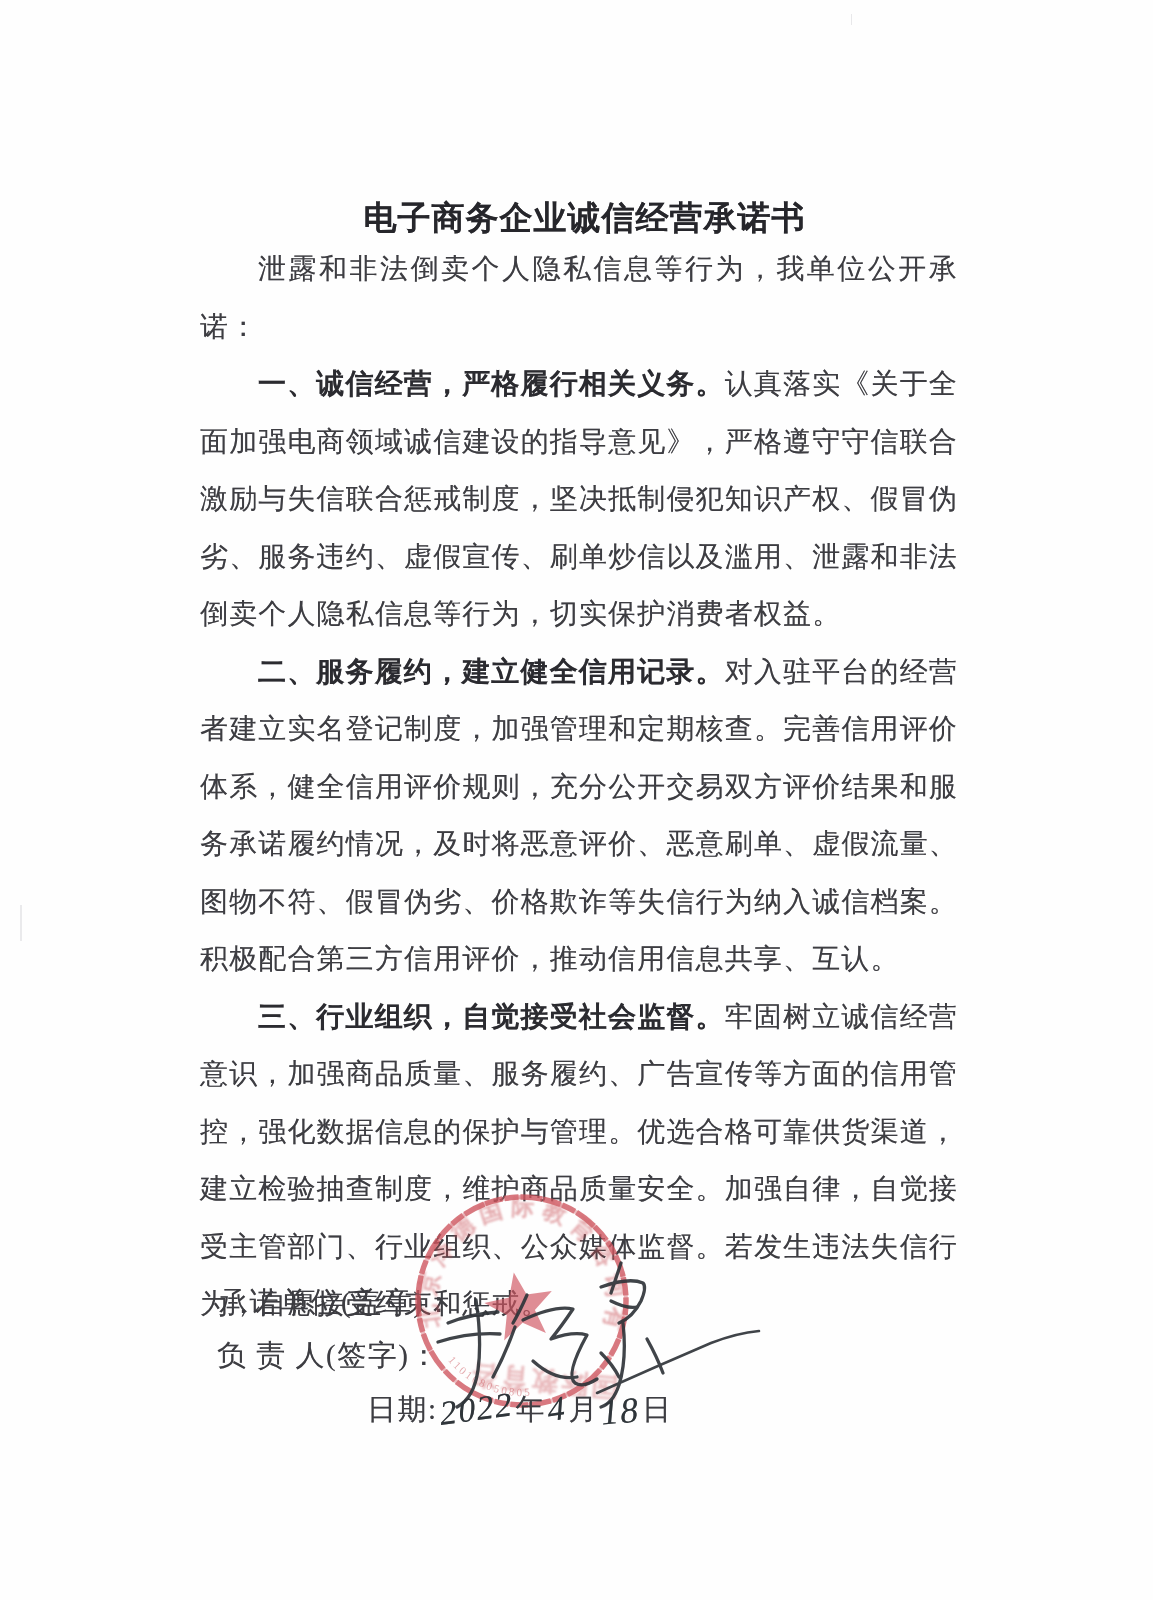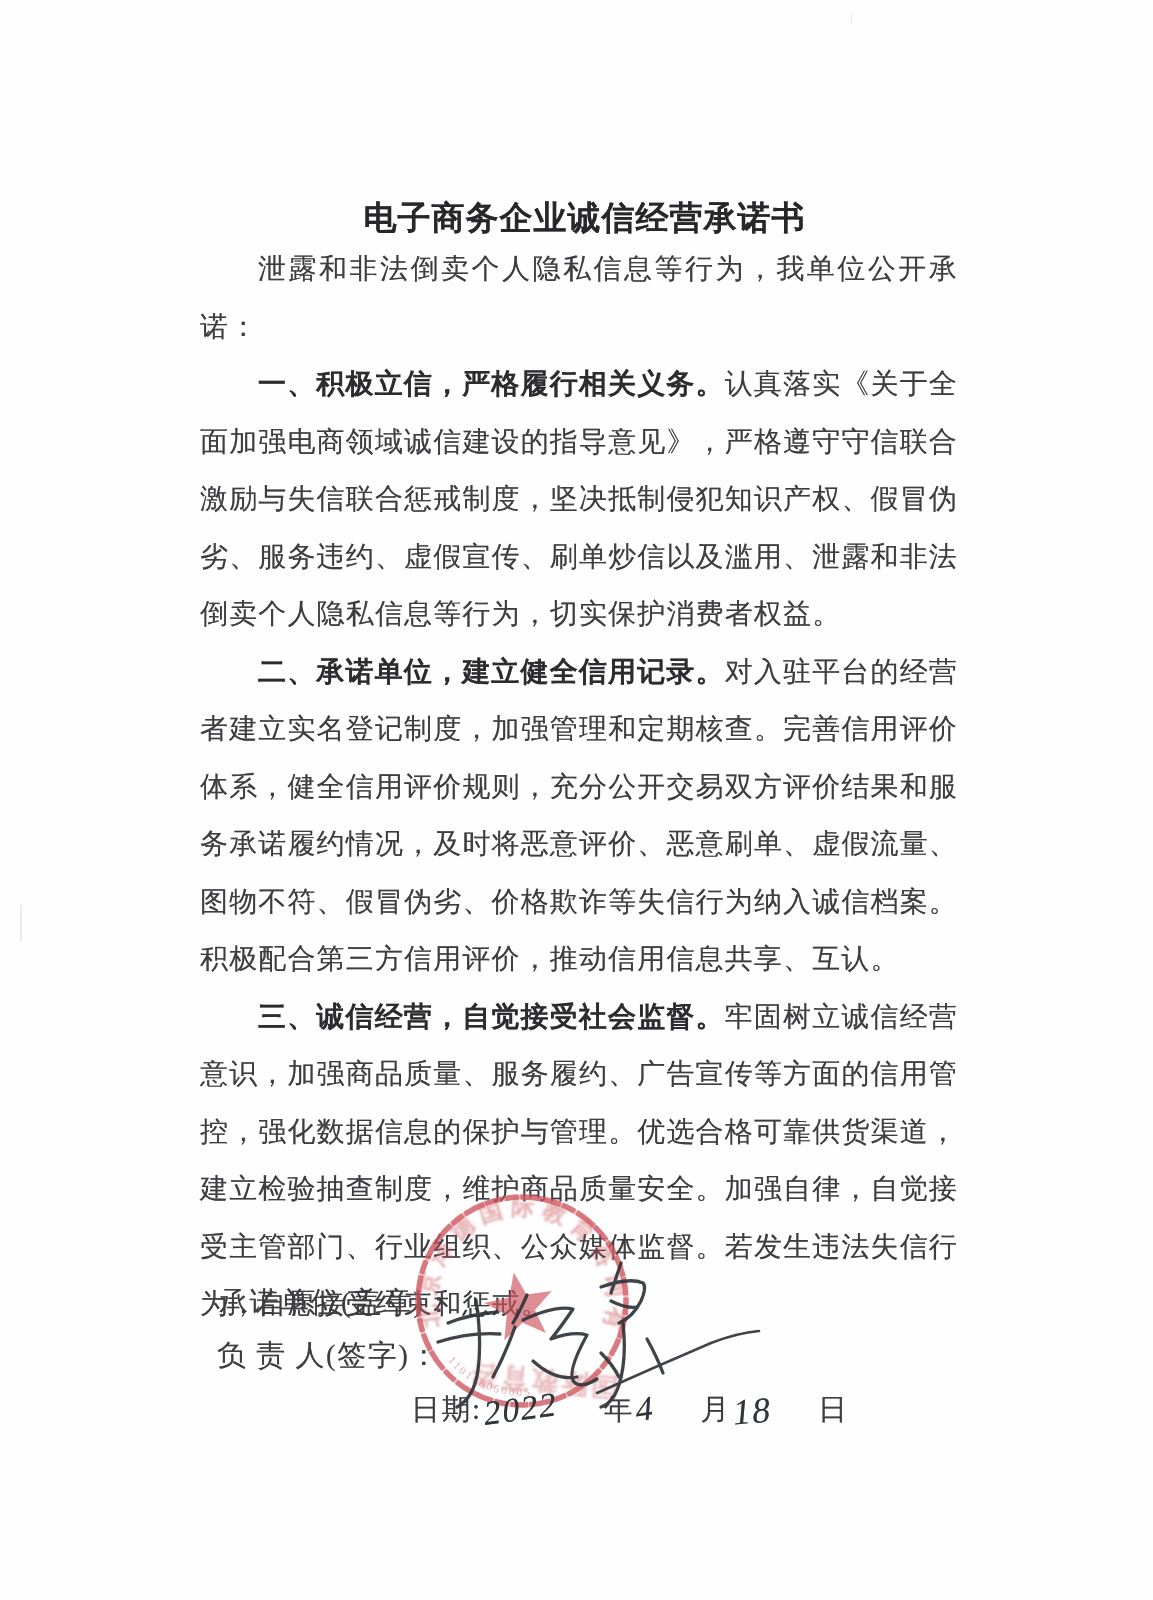--- a/index.html
+++ b/index.html
@@ -47,21 +47,21 @@
     letter-spacing:1.5px;
     text-shadow:0 0 0.4px rgba(40,40,45,.45);
     white-space:nowrap;
   }
   .unit-line{top:1283px;left:219px;}
   .person-line{top:1336px;left:217px;}
   .date-line{
     top:1390px;left:367px;
     display:flex;align-items:flex-start;
   }
-  .date-line .printed{display:inline-block;margin-left:44px;}
+  .date-line .printed{display:inline-block;}
   .hw{
     display:inline-block;
     font-size:34px;
     color:#2f353a;
     transform:rotate(-8deg) skewX(-12deg);
     transform-origin:center;
     margin:0 2px;
     text-shadow:0 0 0.4px rgba(30,35,40,.5);
   }
   .hw-day{font-size:36px;transform:rotate(-5deg) skewX(-10deg);}
@@ -73,23 +73,23 @@
 </style>
 </head>
 <body>
 
 <div class="page">
 
   <h1 class="doc-title">电子商务企业诚信经营承诺书</h1>
 
   <div class="doc-body">
       <p class="para"><b class="lead"></b><span>泄露和非法倒卖个人隐私信息等行为，我单位公开承诺：</span></p>
-      <p class="para"><b class="lead">一、积极立信，严格履行相关义务。</b><span>认真落实《关于全面加强电商领域诚信建设的指导意见》，严格遵守守信联合激励与失信联合惩戒制度，坚决抵制侵犯知识产权、假冒伪劣、服务违约、虚假宣传、刷单炒信以及滥用、泄露和非法倒卖个人隐私信息等行为，切实保护消费者权益。</span></p>
-      <p class="para"><b class="lead">二、承诺单位，建立健全信用记录。</b><span>对入驻平台的经营者建立实名登记制度，加强管理和定期核查。完善信用评价体系，健全信用评价规则，充分公开交易双方评价结果和服务承诺履约情况，及时将恶意评价、恶意刷单、虚假流量、图物不符、假冒伪劣、价格欺诈等失信行为纳入诚信档案。积极配合第三方信用评价，推动信用信息共享、互认。</span></p>
-      <p class="para"><b class="lead">三、诚信经营，自觉接受社会监督。</b><span>牢固树立诚信经营意识，加强商品质量、服务履约、广告宣传等方面的信用管控，强化数据信息的保护与管理。优选合格可靠供货渠道，建立检验抽查制度，维护商品质量安全。加强自律，自觉接受主管部门、行业组织、公众媒体监督。若发生违法失信行为，自愿接受约束和惩戒。</span></p>
+      <p class="para"><b class="lead">一、诚信经营，严格履行相关义务。</b><span>认真落实《关于全面加强电商领域诚信建设的指导意见》，严格遵守守信联合激励与失信联合惩戒制度，坚决抵制侵犯知识产权、假冒伪劣、服务违约、虚假宣传、刷单炒信以及滥用、泄露和非法倒卖个人隐私信息等行为，切实保护消费者权益。</span></p>
+      <p class="para"><b class="lead">二、服务履约，建立健全信用记录。</b><span>对入驻平台的经营者建立实名登记制度，加强管理和定期核查。完善信用评价体系，健全信用评价规则，充分公开交易双方评价结果和服务承诺履约情况，及时将恶意评价、恶意刷单、虚假流量、图物不符、假冒伪劣、价格欺诈等失信行为纳入诚信档案。积极配合第三方信用评价，推动信用信息共享、互认。</span></p>
+      <p class="para"><b class="lead">三、行业组织，自觉接受社会监督。</b><span>牢固树立诚信经营意识，加强商品质量、服务履约、广告宣传等方面的信用管控，强化数据信息的保护与管理。优选合格可靠供货渠道，建立检验抽查制度，维护商品质量安全。加强自律，自觉接受主管部门、行业组织、公众媒体监督。若发生违法失信行为，自愿接受约束和惩戒。</span></p>
     </div>
 
   <div class="footer-line person-line">
     <span>负 责 人(签字)：</span>
   </div>
 
   <div class="footer-line unit-line">
     <span>承诺单位(盖章)：</span>
   </div>
 

